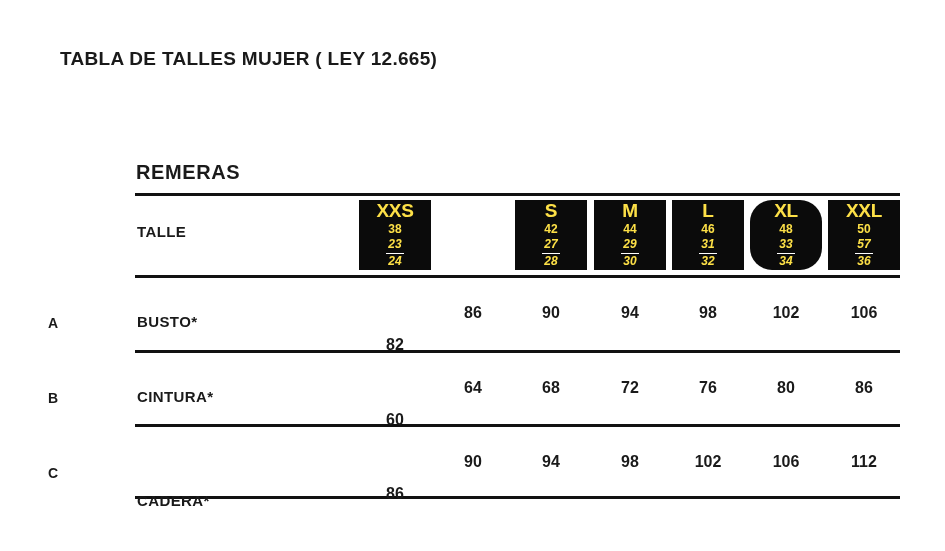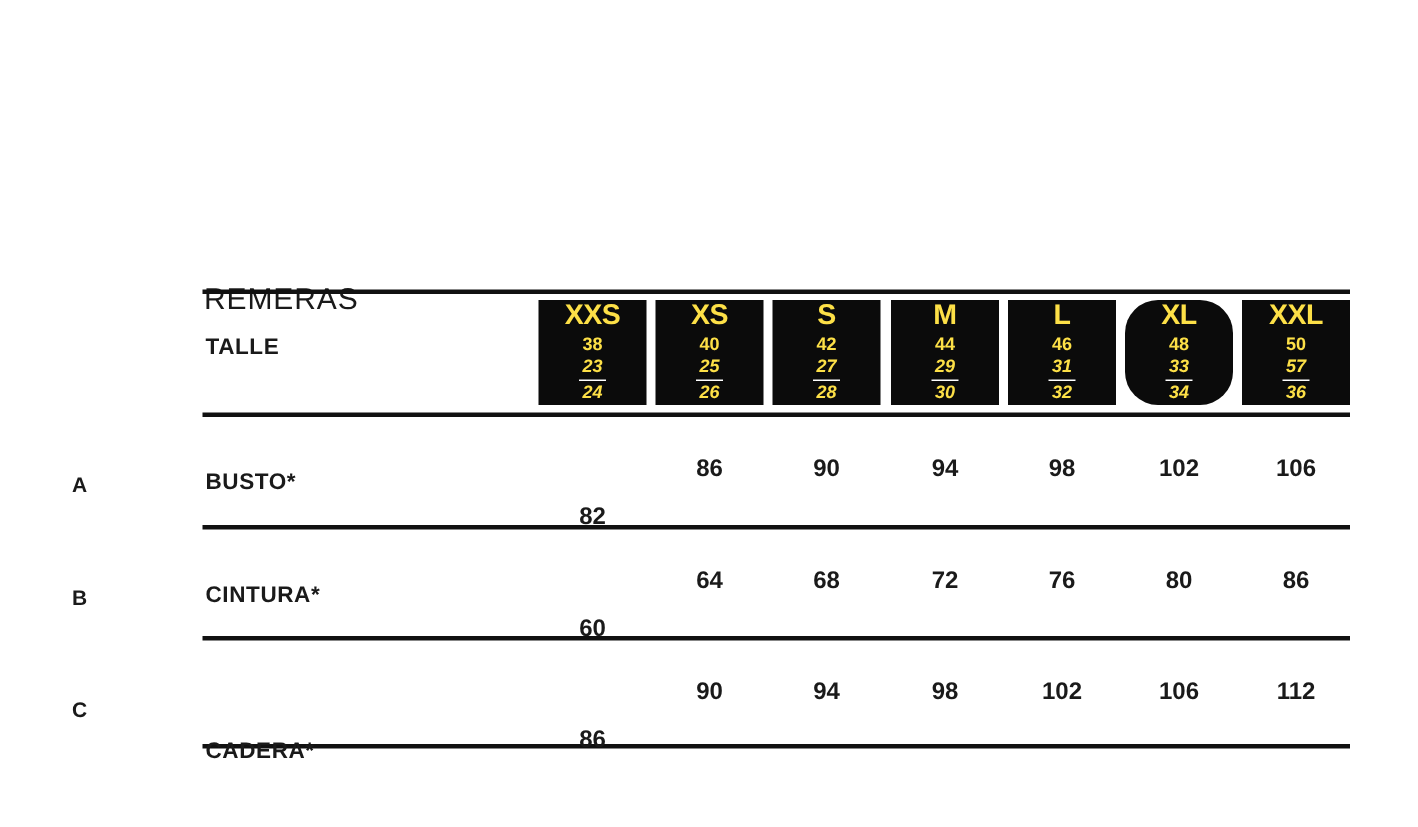--- a/index.html
+++ b/index.html
@@ -5,21 +5,21 @@
   html,body{margin:0;padding:0;background:#fff;}
   .canvas{
     position:relative;width:945px;height:551px;background:#ffffff;overflow:hidden;
     font-family:"Liberation Sans",sans-serif;color:#1a1a1a;
   }
   .abs{position:absolute;}
   .page-title{
     left:60px;top:48px;font-size:19px;font-weight:700;letter-spacing:.3px;white-space:nowrap;
   }
   .section-heading{
-    left:136px;top:161px;font-size:20px;font-weight:400;letter-spacing:.6px;margin-top:28px;
+    left:136px;top:161px;font-size:20px;font-weight:700;letter-spacing:.6px;
   }
   .rule{
     left:135px;width:765px;height:3px;background:#111111;
   }
   .rule.r1{top:193px;}
   .rule.r2{top:275px;}
   .rule.r3{top:350px;}
   .rule.r4{top:424px;}
   .rule.r5{top:496px;}
   .talle-label{
@@ -47,45 +47,38 @@
   }
   .vr0{top:305px;} .vr1{top:380px;} .vr2{top:454px;}
   .c0{left:395px;margin-top:32px;} .c1{left:473px;} .c2{left:551px;} .c3{left:630px;}
   .c4{left:708px;} .c5{left:786px;} .c6{left:864px;}
 </style>
 </head>
 <body>
 
 <div class="canvas">
 
+  <div class="abs page-title">TABLA DE TALLES MUJER ( LEY 12.665)</div>
 
   <div class="abs section-heading">REMERAS</div>
 
   <div class="abs rule r1"></div>
   <div class="abs rule r2"></div>
   <div class="abs rule r3"></div>
   <div class="abs rule r4"></div>
   <div class="abs rule r5"></div>
 
   <div class="abs talle-label">TALLE</div>
 
   <div class="abs size-box b0">
     <span class="size-name">XXS</span>
     <span class="size-number">38</span>
     <span class="size-frac">
       <span class="frac-top">23</span>
       <span class="frac-bottom">24</span>
-    </span>
-  </div>
-  <div class="abs size-box b1">
-    <span class="size-name">XS</span>
-    <span class="size-number">40</span>
-    <span class="size-frac">
-      <span class="frac-top">25</span>
-      <span class="frac-bottom">26</span>
     </span>
   </div>
   <div class="abs size-box b2">
     <span class="size-name">S</span>
     <span class="size-number">42</span>
     <span class="size-frac">
       <span class="frac-top">27</span>
       <span class="frac-bottom">28</span>
     </span>
   </div>

